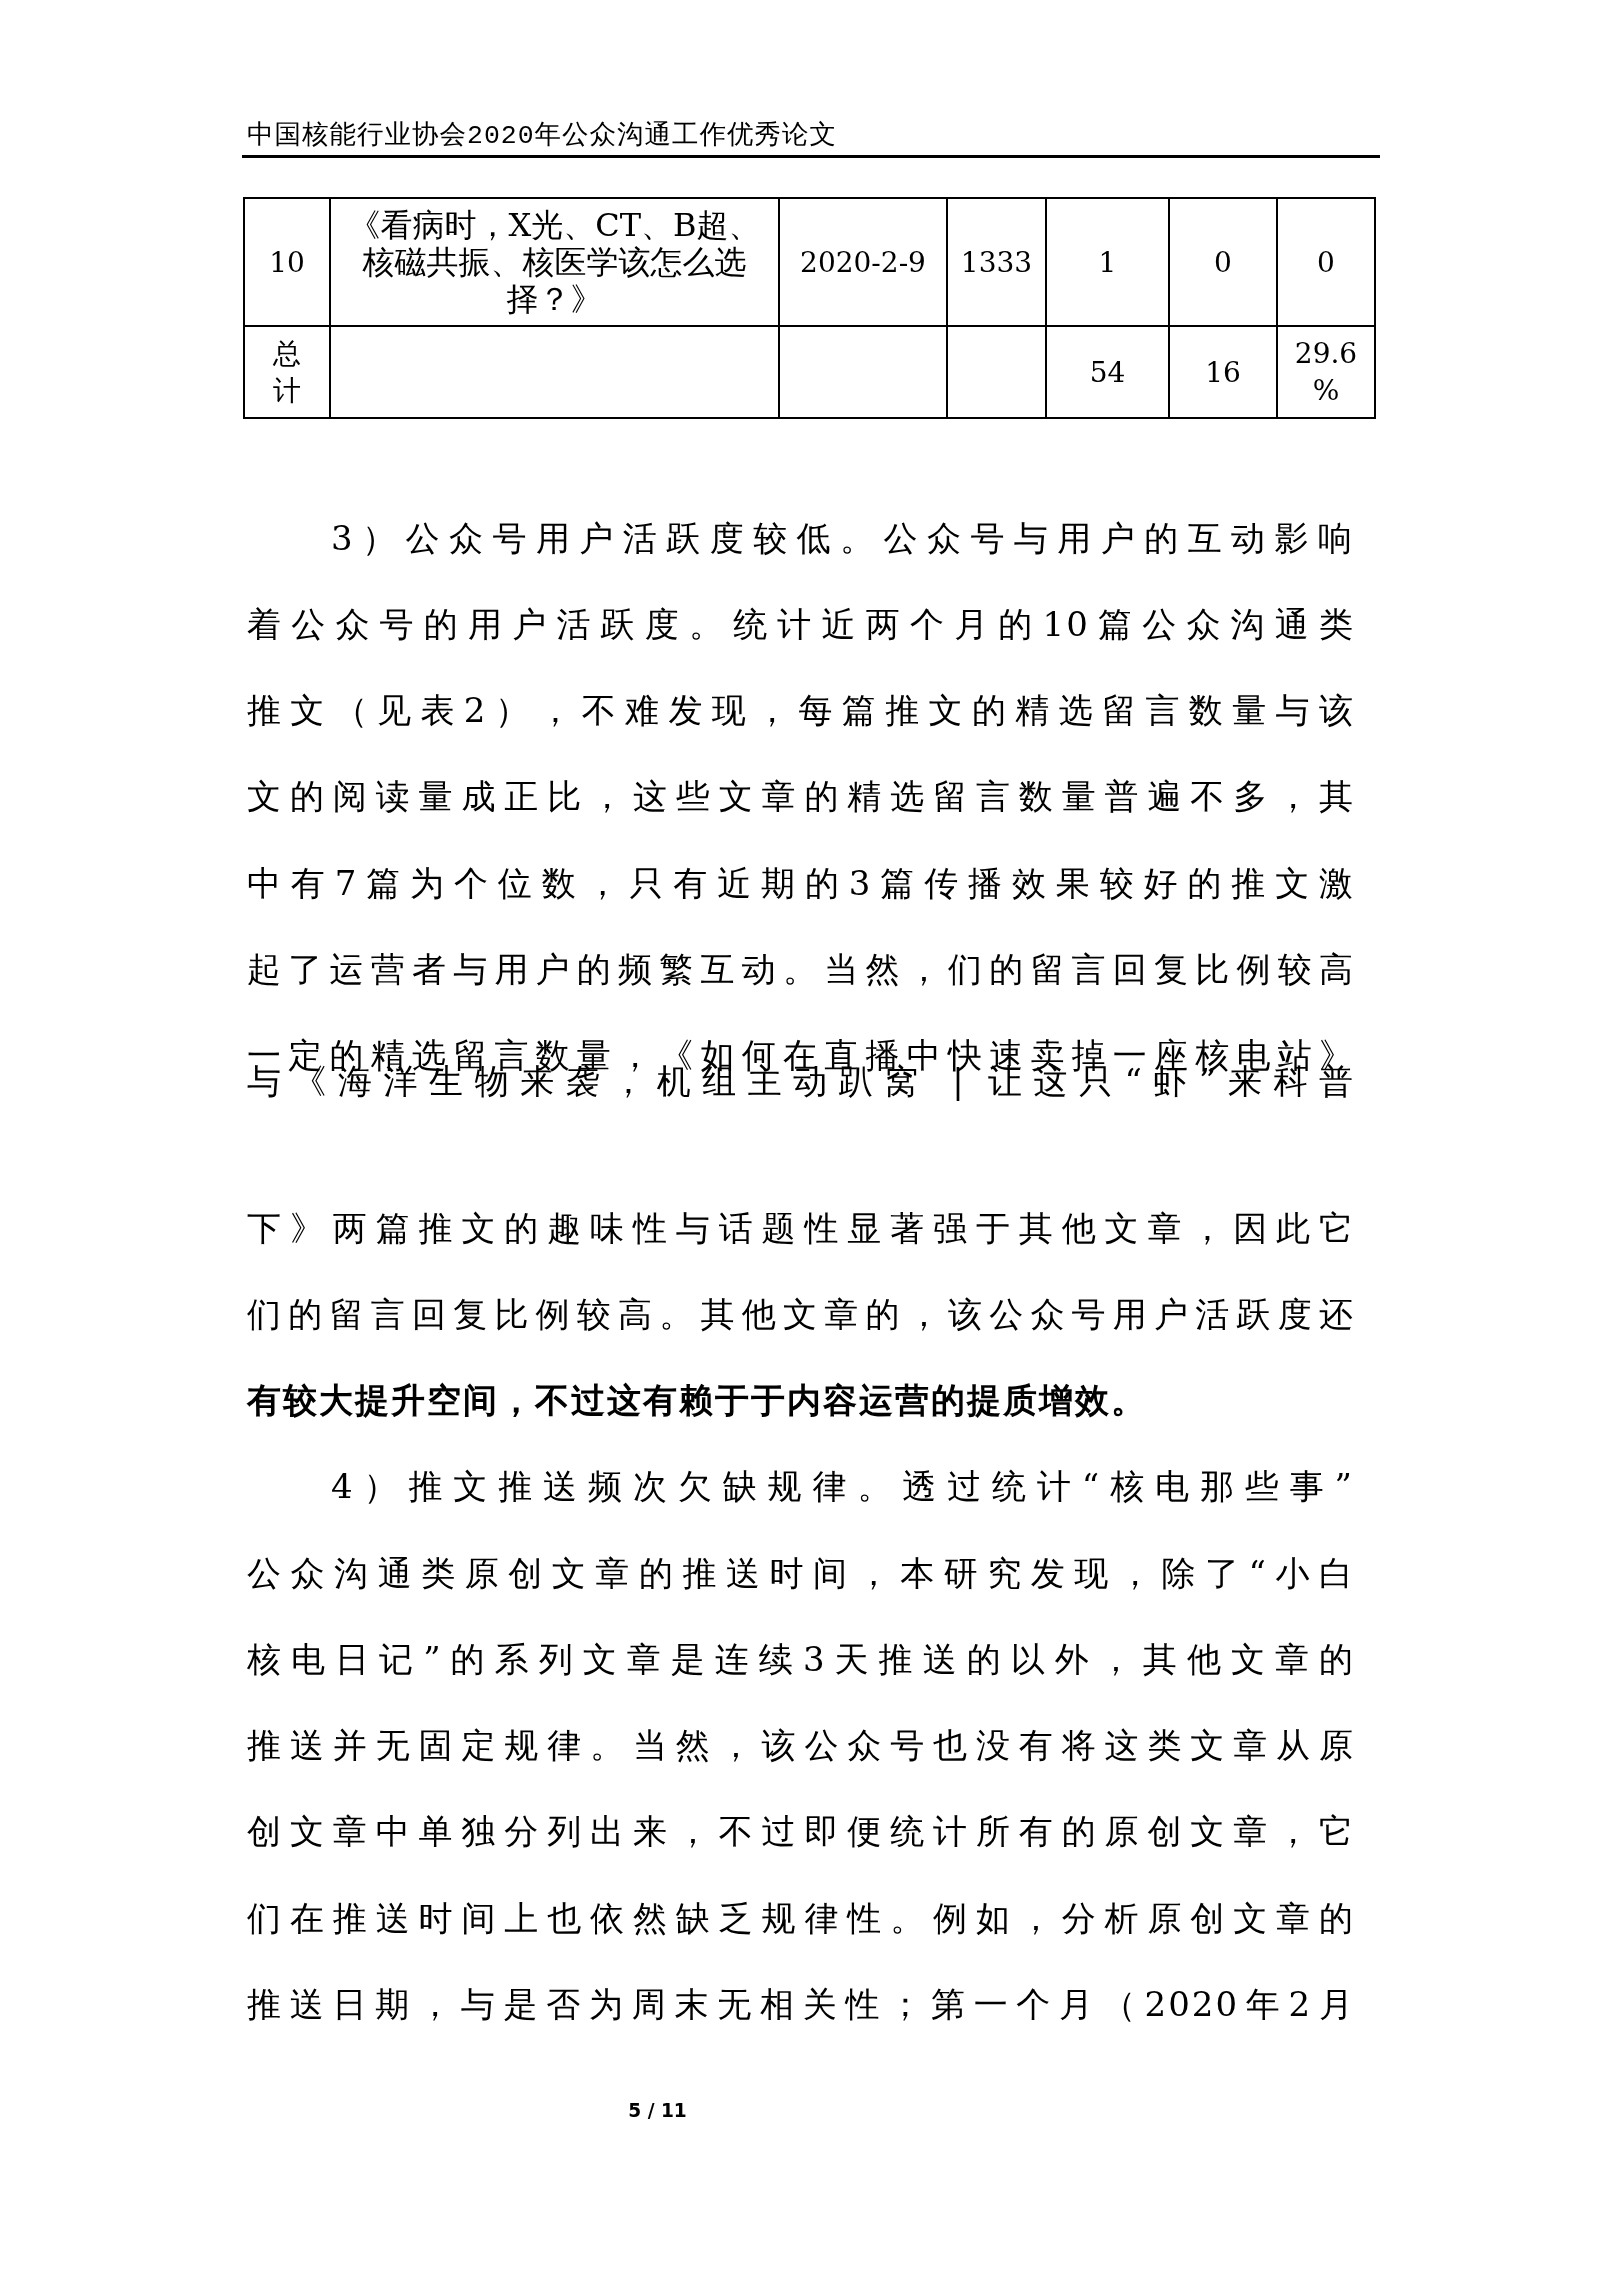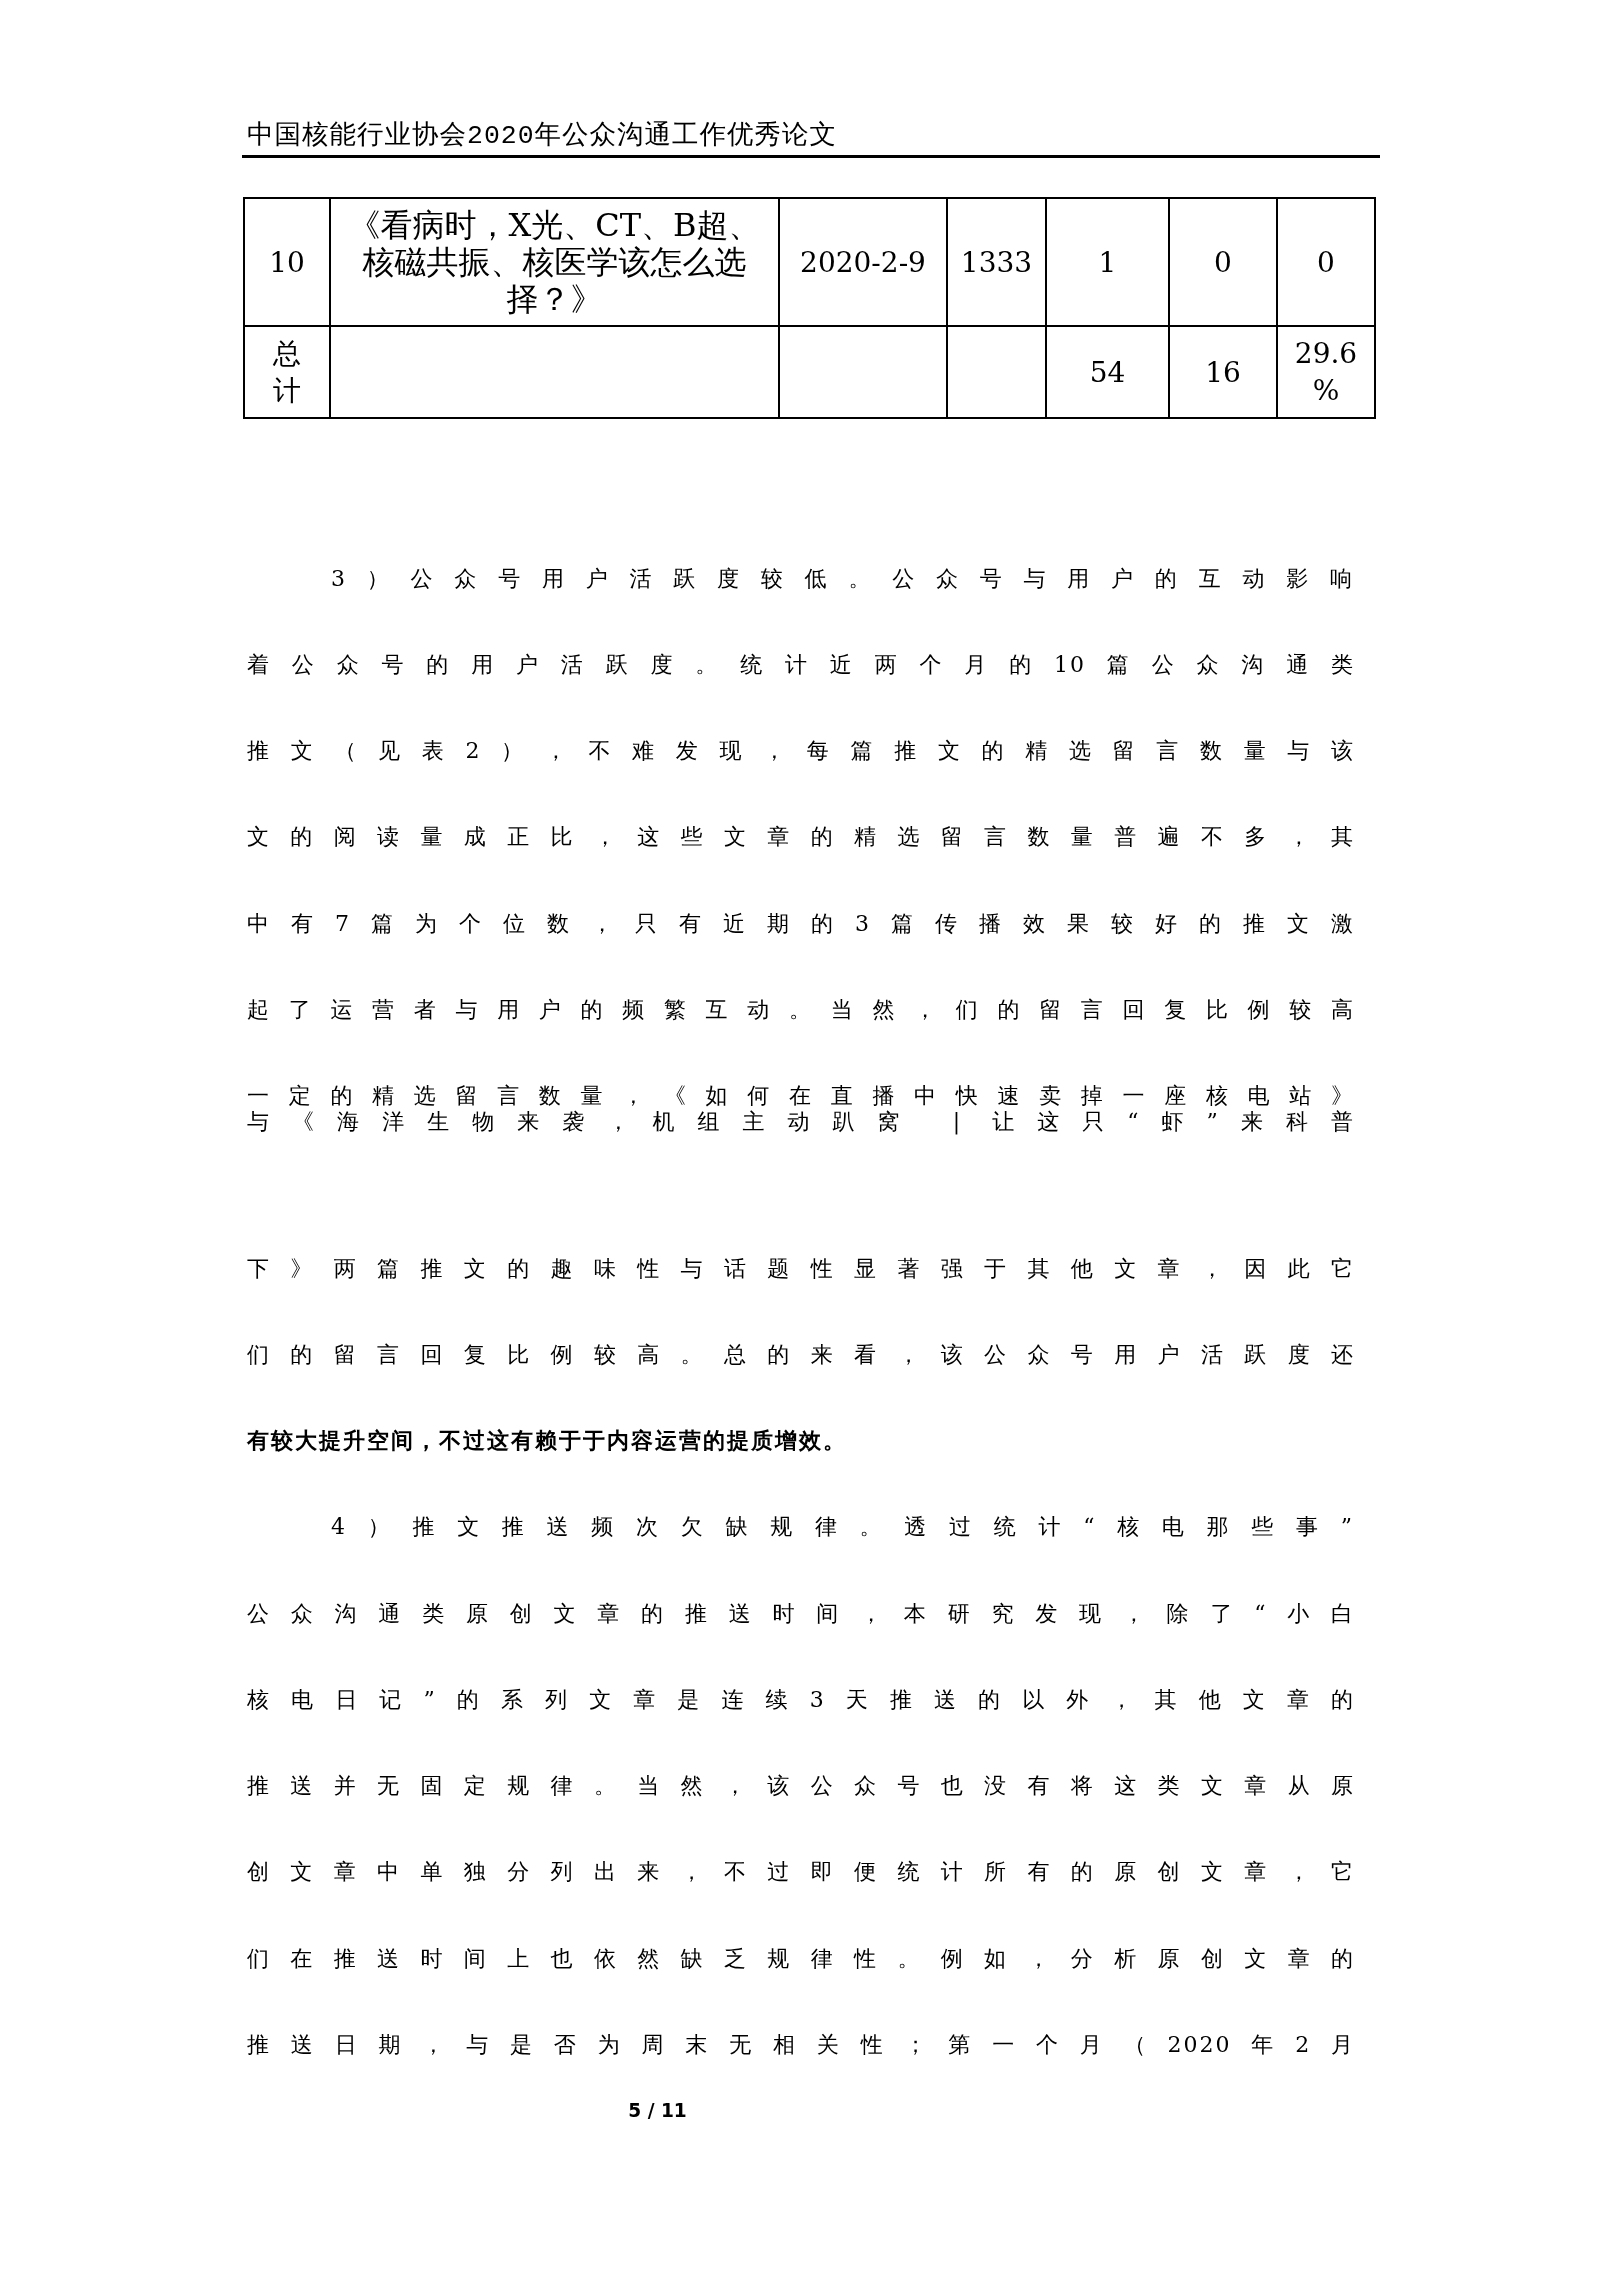--- a/index.html
+++ b/index.html
@@ -8,22 +8,22 @@
   .header-title { position:absolute; left:247px; top:116px; font-family:Liberation Mono, monospace;
                   font-size:26.5px; letter-spacing:1px; white-space:nowrap; }
   .header-rule { position:absolute; left:242px; top:155px; width:1138px; height:2.9px; background:#000; }
   table.data { position:absolute; left:243px; top:197px; border-collapse:collapse; table-layout:fixed; }
   table.data td { border:2.9px solid #000; text-align:center; vertical-align:middle; padding:8px;
                   font-size:28px; line-height:37px; font-family:"DejaVu Serif","Liberation Serif",serif; }
   table.data td.title { font-size:32px; line-height:37px; padding:0 7.8px; }
   table.data tr.r1 { height:128px; }
   table.data tr.r2 { height:85px; }
   .body-text { position:absolute; left:247px; top:0; width:1108px; }
-  .line { position:absolute; left:0; width:1108px; height:43px; font-size:22px; line-height:43px;
-          white-space:nowrap; text-align:justify; text-align-last:justify; letter-spacing:2px;margin-top:40px; }
+  .line { position:absolute; left:0; width:1108px; height:43px; font-size:34px; line-height:43px;
+          white-space:nowrap; text-align:justify; text-align-last:justify; letter-spacing:2px; }
   .line.indent { padding-left:84px; width:1023px; }
   .line.last { text-align-last:left;font-weight:bold; }
   .page-num { position:absolute; left:0; width:1315px; top:2100px; text-align:center;
               font-family:"DejaVu Sans","Liberation Sans",sans-serif; font-weight:bold; font-size:18.6px; }
 </style>
 </head>
 <body>
 
 <div class="header-title">中国核能行业协会2020年公众沟通工作优秀论文</div>
 <div class="header-rule"></div>
@@ -73,21 +73,21 @@
 <div class="body-text">
   <div class="line indent" style="top:517px">3）公众号用户活跃度较低。公众号与用户的互动影响</div>
   <div class="line" style="top:603px">着公众号的用户活跃度。统计近两个月的10篇公众沟通类</div>
   <div class="line" style="top:689px">推文（见表2），不难发现，每篇推文的精选留言数量与该</div>
   <div class="line" style="top:775px">文的阅读量成正比，这些文章的精选留言数量普遍不多，其</div>
   <div class="line" style="top:862px">中有7篇为个位数，只有近期的3篇传播效果较好的推文激</div>
   <div class="line" style="top:948px">起了运营者与用户的频繁互动。当然，们的留言回复比例较高</div>
   <div class="line" style="top:1034px">一定的精选留言数量，《如何在直播中快速卖掉一座核电站》</div>
   <div class="line" style="top:1060px">与《海洋生物来袭，机组主动趴窝 | 让这只“虾”来科普</div>
   <div class="line" style="top:1207px">下》两篇推文的趣味性与话题性显著强于其他文章，因此它</div>
-  <div class="line" style="top:1293px">们的留言回复比例较高。总的来看，该公众号用户活跃度还</div>
+  <div class="line" style="top:1293px">们的留言回复比例较高。其他文章的，该公众号用户活跃度还</div>
   <div class="line last" style="top:1379px">有较大提升空间，不过这有赖于于内容运营的提质增效。</div>
   <div class="line indent" style="top:1465px">4）推文推送频次欠缺规律。透过统计“核电那些事”</div>
   <div class="line" style="top:1552px">公众沟通类原创文章的推送时间，本研究发现，除了“小白</div>
   <div class="line" style="top:1638px">核电日记”的系列文章是连续3天推送的以外，其他文章的</div>
   <div class="line" style="top:1724px">推送并无固定规律。当然，该公众号也没有将这类文章从原</div>
   <div class="line" style="top:1810px">创文章中单独分列出来，不过即便统计所有的原创文章，它</div>
   <div class="line" style="top:1897px">们在推送时间上也依然缺乏规律性。例如，分析原创文章的</div>
   <div class="line" style="top:1983px">推送日期，与是否为周末无相关性；第一个月（2020年2月</div>
 </div>
 

